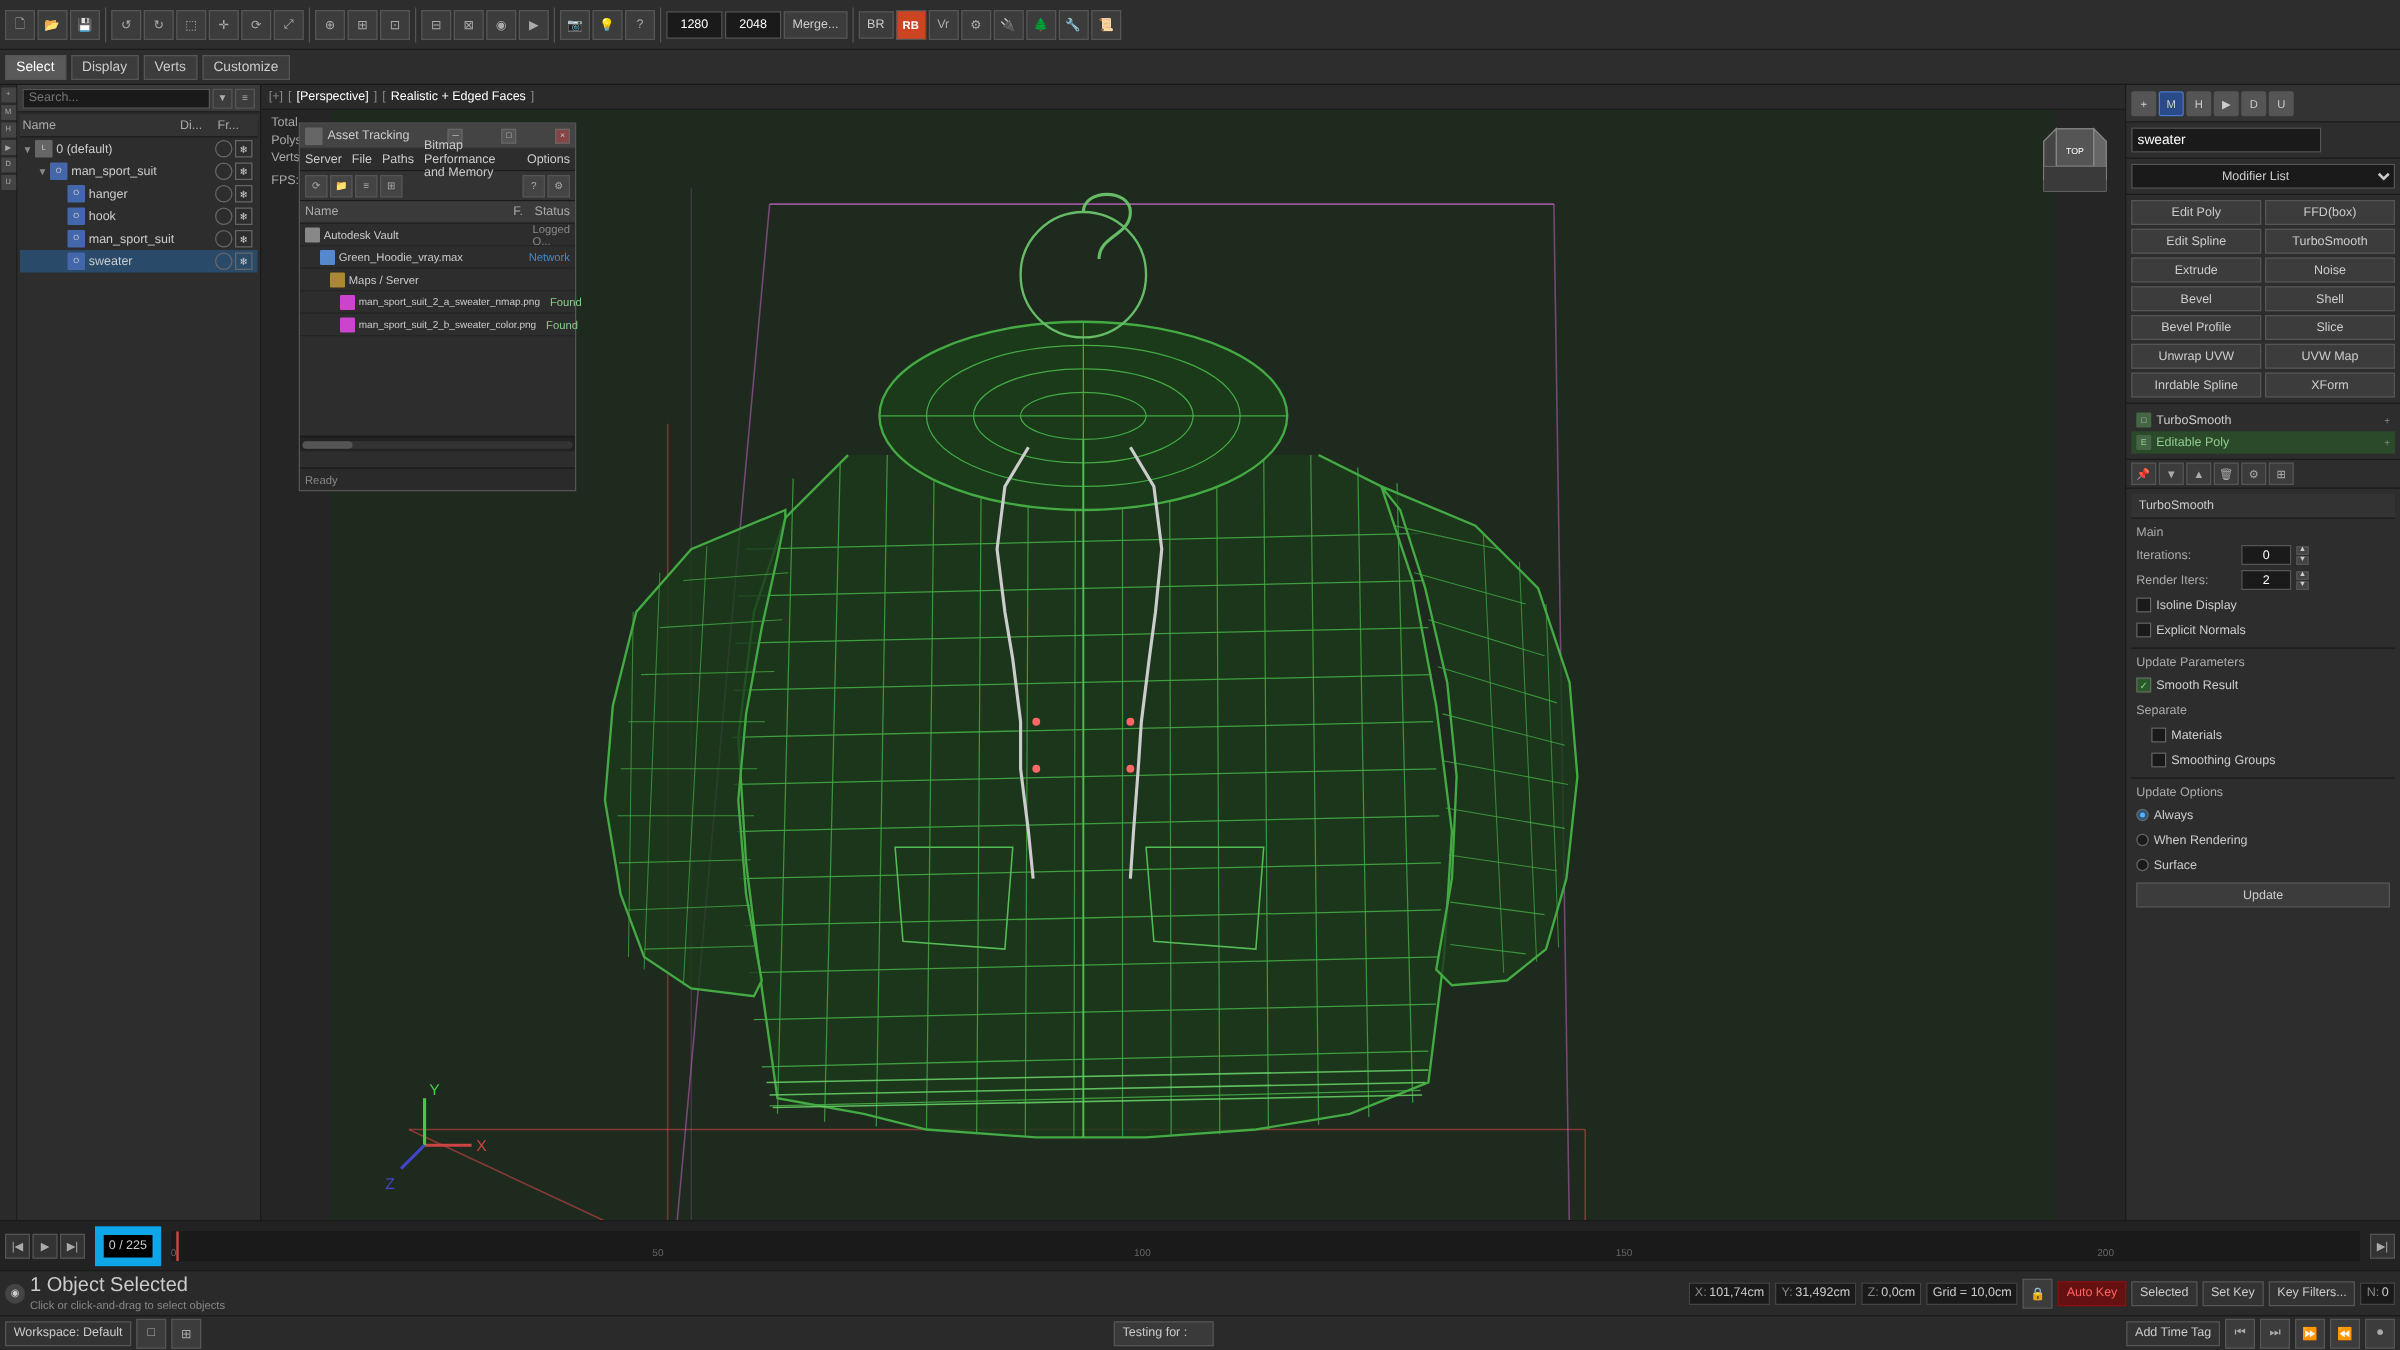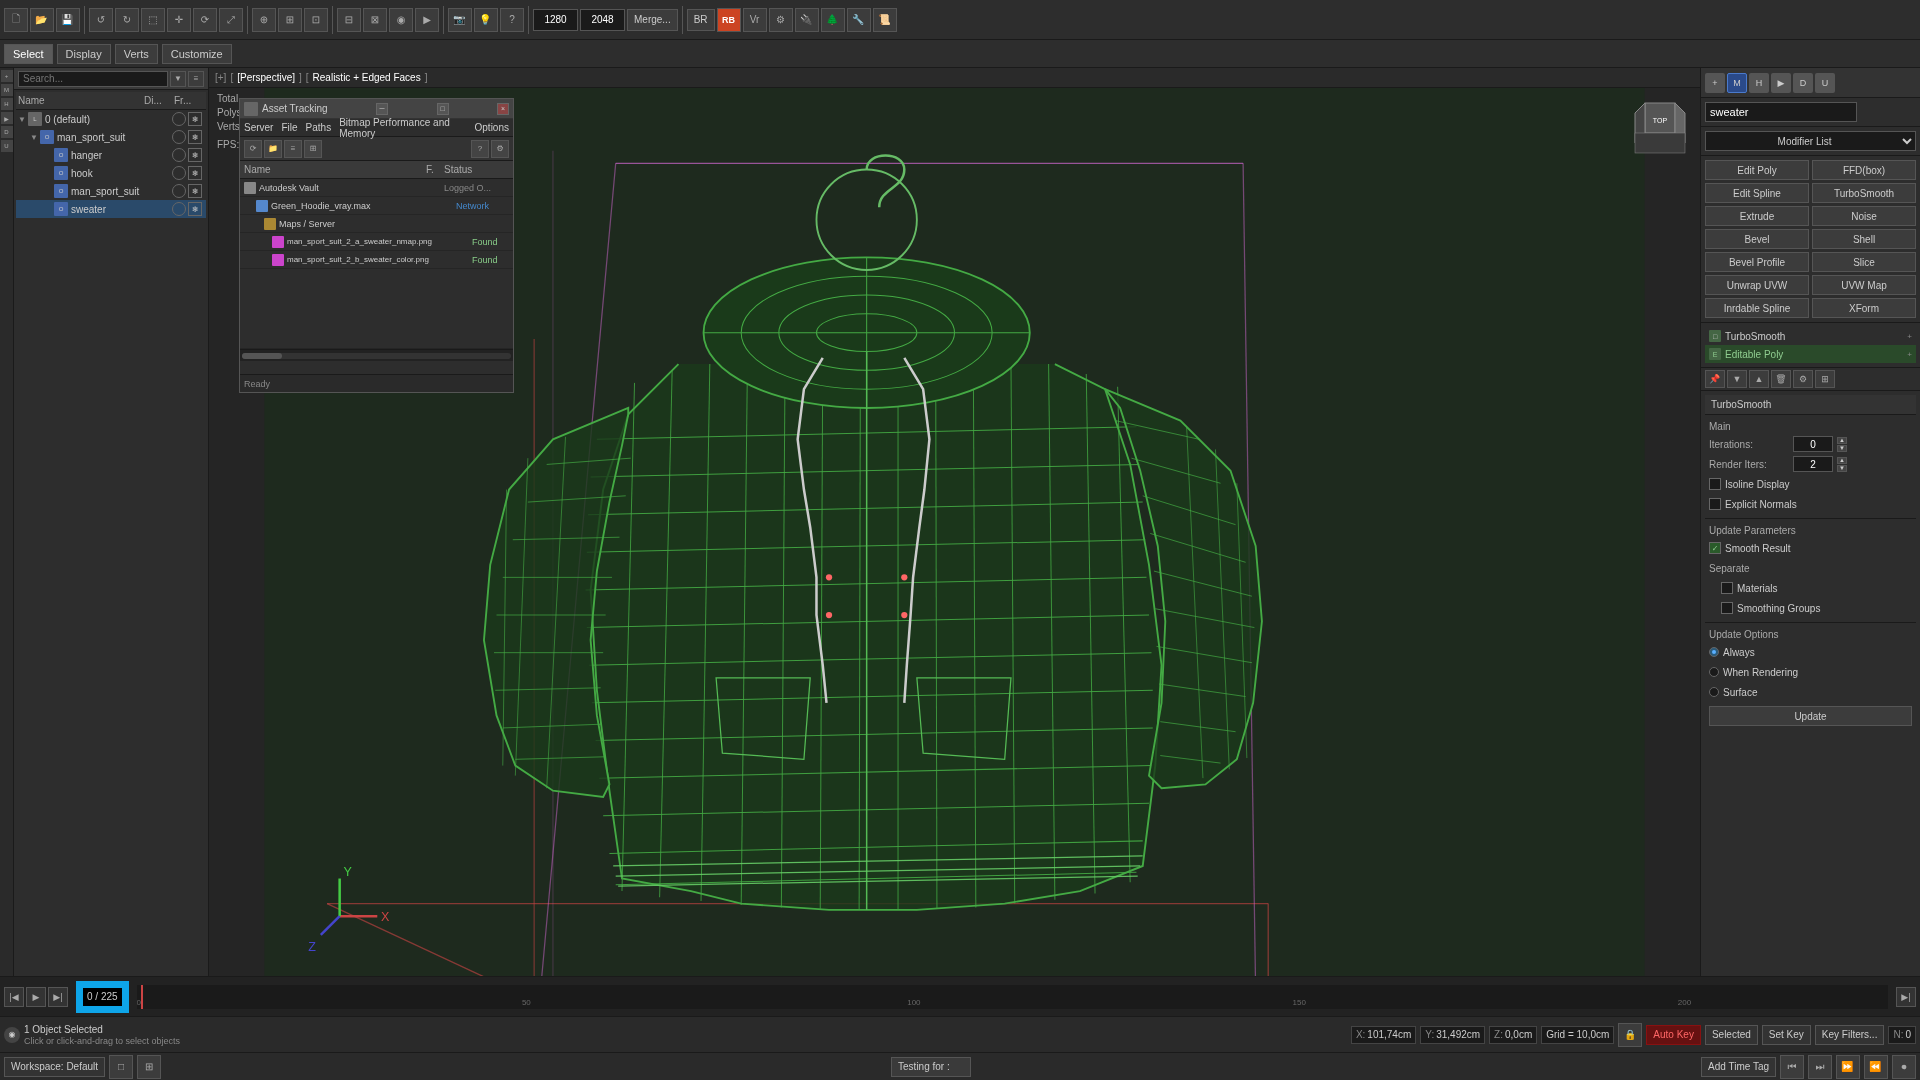--- a/index.html
+++ b/index.html
@@ -258,21 +258,21 @@
       left: 0;
       width: 100%;
       height: 100%;
     }
 
     
     #asset-tracking {
       position: absolute;
       top: 30px;
       left: 200px;
-      width: 275px;
+      width: 222px;
       background: #2d2d2d;
       border: 1px solid #555;
       z-index: 100;
     }
     #asset-title-bar {
       height: 20px;
       background: #444;
       display: flex;
       align-items: center;
       padding: 0 4px;
@@ -1233,21 +1233,21 @@
     </div>
   </div>
   <div style="display:flex;align-items:center;gap:2px;padding:0 4px;">
     <div class="tl-btn">▶|</div>
   </div>
 </div>
 
 <div id="bottom-status" style="position:absolute;bottom:28px;left:0;right:0;height:36px;background:#2a2a2a;border-top:1px solid #1a1a1a;display:flex;align-items:center;padding:0 4px;gap:4px;font-size:10px;">
   <div style="width:16px;height:16px;background:#444;border-radius:50%;display:flex;align-items:center;justify-content:center;font-size:8px;">◉</div>
   <div style="display:flex;flex-direction:column;gap:1px;min-width:140px;">
-    <span style="color:#ccc;font-size:10px;">1 Object Selected</span>
+    <span style="color:#ccc;font-size:16px;">1 Object Selected</span>
     <span style="color:#888;font-size:9px;">Click or click-and-drag to select objects</span>
   </div>
   <div style="flex:1;"></div>
   <div class="status-coord">
     <span class="coord-label">X:</span>
     <span>101,74cm</span>
   </div>
   <div class="status-coord">
     <span class="coord-label">Y:</span>
     <span>31,492cm</span>

